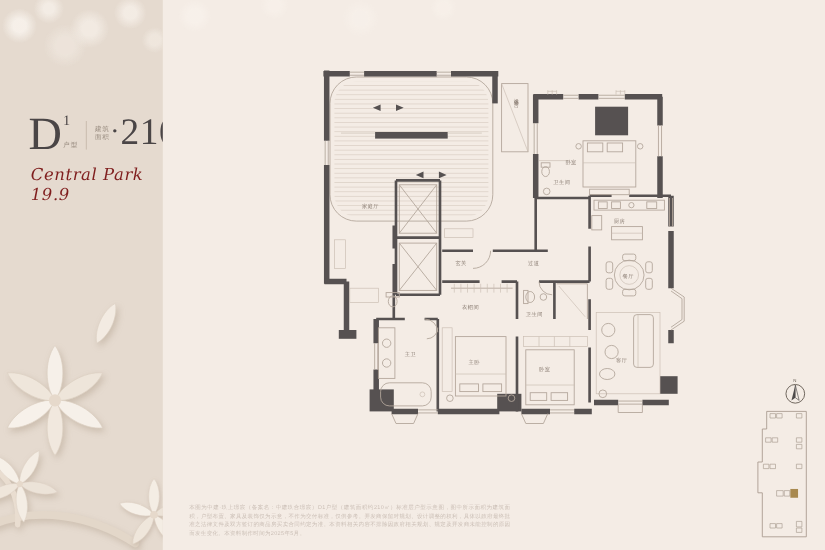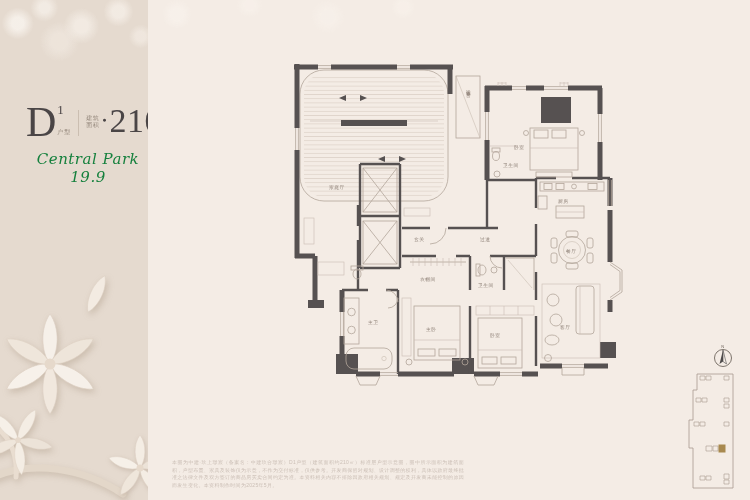--- a/index.html
+++ b/index.html
@@ -24,21 +24,21 @@
   .title-row{position:absolute;left:26px;top:102px;display:flex;align-items:flex-start;white-space:nowrap;}
   .d{font-family:"Liberation Serif",serif;font-size:42px;line-height:40px;color:#4a4546;}
   .d-side{display:inline-flex;flex-direction:column;margin-left:1px;margin-top:2px;}
   .d-sup{font-family:"Liberation Serif",serif;font-size:13px;color:#4a4546;line-height:12px;}
   .d-cap{font-size:6px;color:#95887c;letter-spacing:1px;margin-top:12px;}
   .vdiv{width:1px;height:26px;background:#cbbeb1;margin:8px 7px 0 7px;}
   .area-cap{display:inline-flex;flex-direction:column;font-size:6px;color:#95887c;line-height:7px;margin-top:13px;letter-spacing:.5px;}
   .dot{font-size:7px;color:#4a4546;margin:14px 3px 0 3px;}
   .num{font-family:"Liberation Serif",serif;font-size:34px;line-height:38px;color:#4a4546;letter-spacing:.5px;}
   .brand{position:absolute;left:28px;top:150px;font-family:"DejaVu Serif",serif;font-style:italic;
-         font-size:15px;color:#15803d;letter-spacing:.5px;text-align:center;}
+         font-size:15px;color:#7f1d1d;letter-spacing:.5px;}
   .flower-big{position:absolute;left:-12px;top:272px;filter:drop-shadow(2px 3px 3px rgba(141,117,94,.28));}
   .flower-small{position:absolute;left:100px;top:428px;filter:drop-shadow(1px 2px 2px rgba(141,117,94,.25));}
   
   .floorplan{position:absolute;left:280px;top:50px;}
   .wl{stroke:#565151;stroke-width:5;fill:none;}
   .w3{stroke:#565151;stroke-width:2.4;fill:none;}
   .dk{fill:#565151;stroke:none;}
   .t{stroke:#b3a69b;stroke-width:.8;fill:none;}
   .t2{stroke:#cabdb2;stroke-width:.6;fill:none;}
   .lbl{font-family:"Liberation Sans",sans-serif;font-size:4.8px;fill:#8f8278;letter-spacing:.4px;}

